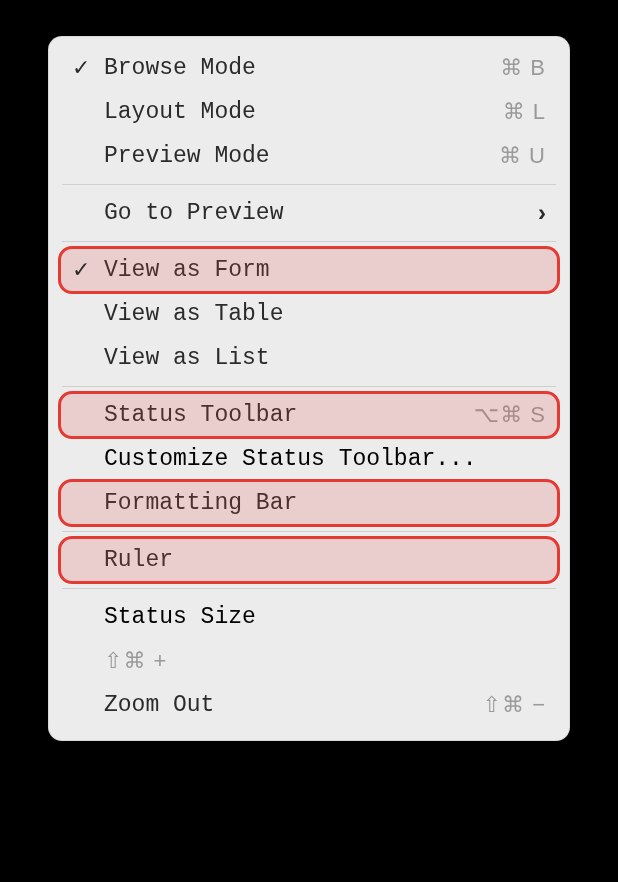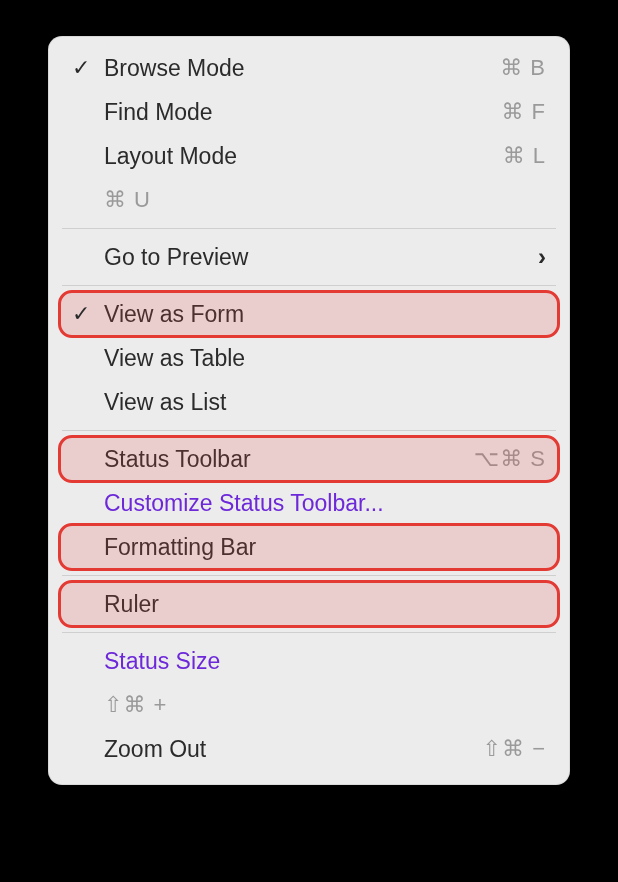--- a/index.html
+++ b/index.html
@@ -21,29 +21,29 @@
   }
   .item{
     position:relative;
     display:flex;
     align-items:center;
     height:44px;
     font-size:23px;
     color:#2b2b2b;
     padding:0 24px 0 56px;
   }
-  .item.disabled{color:#6d28d9;border-radius:14px;}
+  .item.disabled{color:#000000;border-radius:14px;}
   .check{
     position:absolute;
     left:24px;
     font-size:22px;
     line-height:1;
     color:#2b2b2b;
   }
-  .label{flex:1;}
+  .label{flex:1;font-family:Liberation Mono, monospace;}
   .shortcut{
     color:#9a9a9a;
     font-size:22px;
     letter-spacing:1px;
     display:flex;
     gap:2px;
     align-items:center;
   }
   .arrow{
     color:#2b2b2b;
@@ -70,28 +70,25 @@
 <body>
 
 <div class="menu">
 
   <div class="item">
     <span class="check">✓</span>
     <span class="label">Browse Mode</span>
     <span class="shortcut">⌘ B</span>
   </div>
   <div class="item">
-    <span class="label">Find Mode</span>
-    <span class="shortcut">⌘ F</span>
-  </div>
-  <div class="item">
     <span class="label">Layout Mode</span>
     <span class="shortcut">⌘ L</span>
   </div>
   <div class="item">
+    <span class="label">Preview Mode</span>
     <span class="shortcut">⌘ U</span>
   </div>
 
   <div class="sep"></div>
 
   <div class="item">
     <span class="label">Go to Preview</span>
     <span class="arrow">›</span>
   </div>
 

